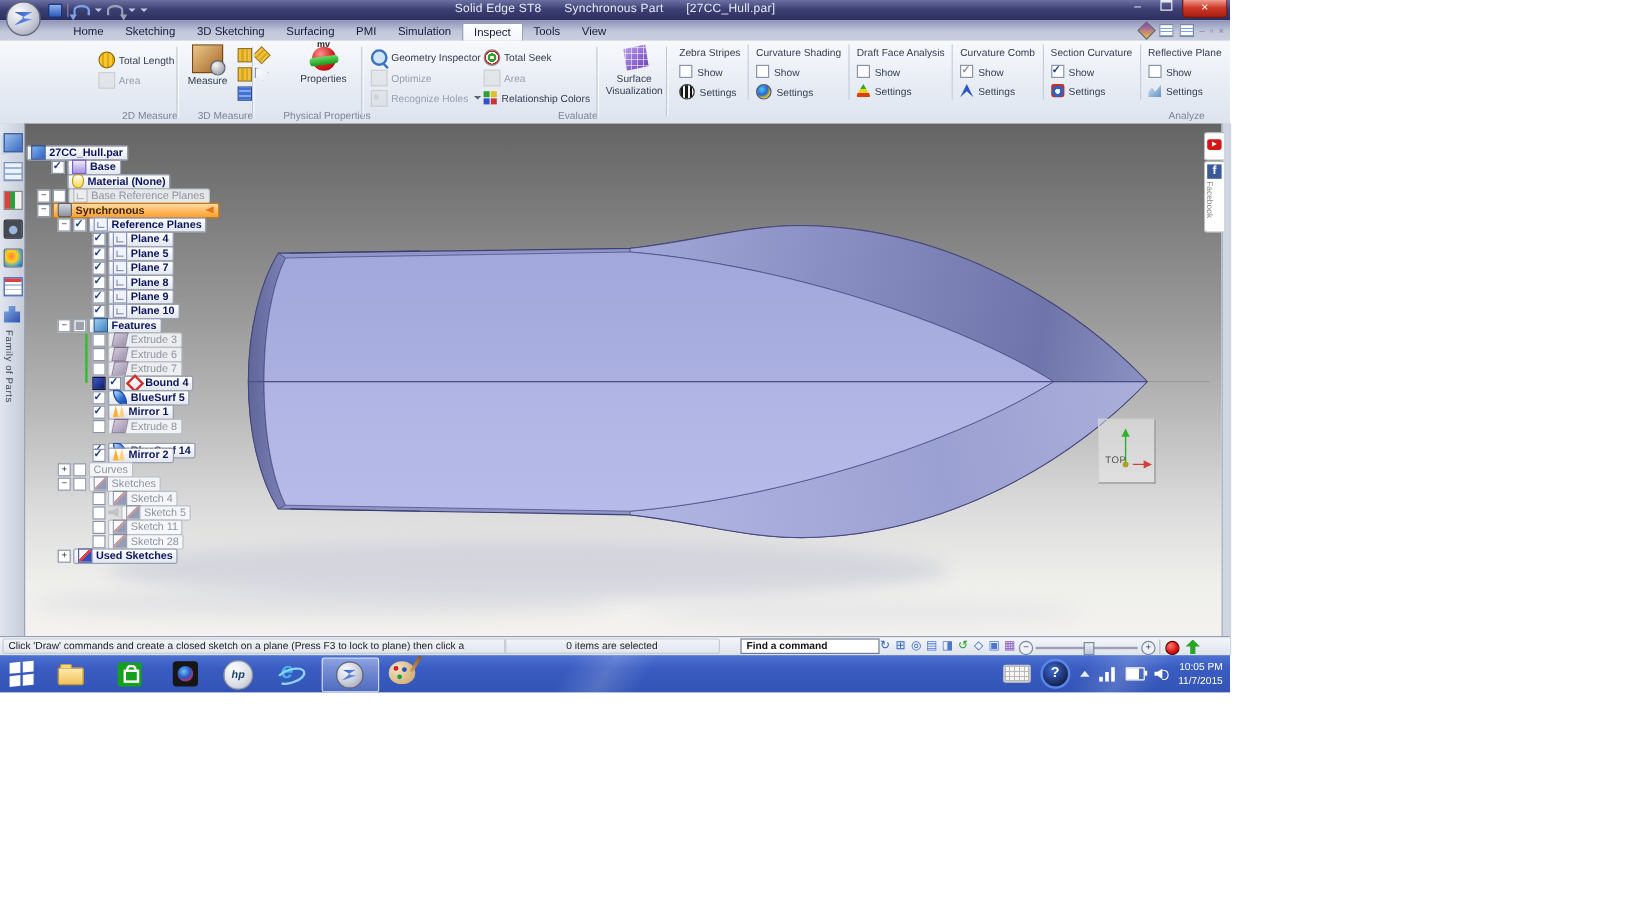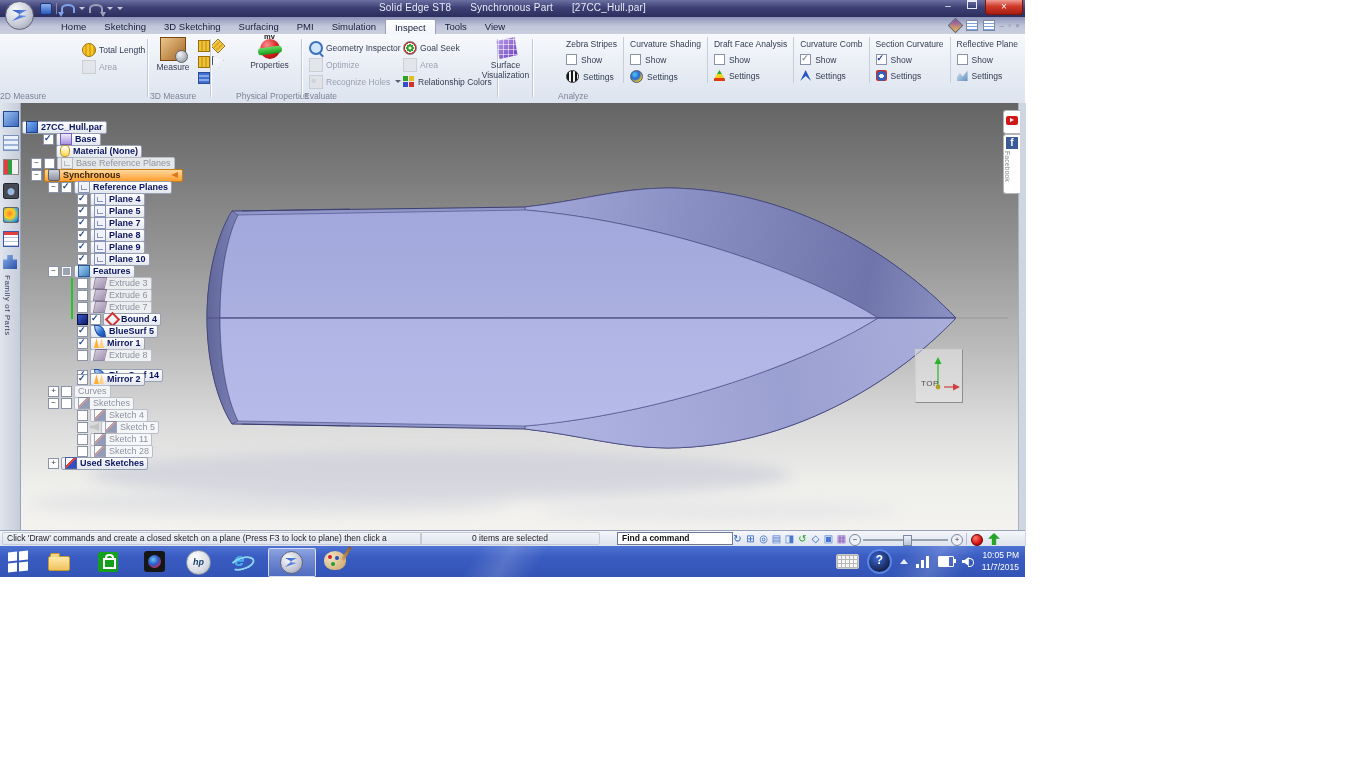--- a/index.html
+++ b/index.html
@@ -39,26 +39,26 @@
   .tri1{width:9px;height:9px;transform:rotate(45deg);background:linear-gradient(135deg,#8040c0,#f0c040);border:1px solid #666;}
   .tri2{width:10px;height:9px;background:#fff;border:1px solid #7a88a8;
     background-image:repeating-linear-gradient(0deg,#7ea2e0 0 1px,transparent 1px 3px);}
   .trgray{font-size:8px;color:#7e849a;letter-spacing:1px;}
 
   
   .ribbon{position:absolute;left:0;top:34px;width:1025px;height:69px;
     background:linear-gradient(#f7f9fc,#e7ecf4 55%,#dde4ef);border-bottom:1px solid #aeb8cc;}
   .rgroup{position:absolute;top:0;height:68px;}
   .gsep{position:absolute;right:0;top:5px;bottom:5px;width:1px;background:#bfc8d8;box-shadow:1px 0 0 #ffffff;}
-  .glabel{position:absolute;bottom:1px;left:0;right:0;text-align:left;font-size:8.5px;color:#7c8398;white-space:nowrap;}
+  .glabel{position:absolute;bottom:1px;left:0;right:0;text-align:right;font-size:8.5px;color:#7c8398;white-space:nowrap;}
   .g-2d{left:0;width:148px;}
   .g-3d{left:150px;width:61px;}
   .g-phys{left:236px;width:66px;}
   .g-eval{left:304px;width:194px;}
-  .g-surf{left:477px;width:56px;}
+  .g-surf{left:500px;width:56px;}
   .g-analyze{left:558px;width:446px;}
   .bigrow{display:flex;gap:2px;padding:3px 2px 0 3px;}
   .rbig{width:40px;text-align:center;font-size:8.5px;color:#333c52;line-height:1.15;}
   .rbig.wide{width:56px;}
   .rbig.grayed{color:#9aa0b0;}
   .rbig.grayed .bicon{opacity:.45;filter:grayscale(.7);}
   .bicon{width:24px;height:22px;margin:0 auto 2px auto;position:relative;}
   .bicon-smart-measure{background:repeating-linear-gradient(90deg,#f5c832 0 3px,#e2a90e 3px 6px);border:1px solid #9a7008;}
   .bicon-smart-measure::after{content:"";position:absolute;left:8px;top:2px;border-left:6px solid #e03010;border-top:8px solid transparent;border-bottom:8px solid transparent;transform:rotate(18deg);}
   .bicon-distance{background:repeating-linear-gradient(90deg,#dde1e8 0 3px,#bcc2cc 3px 6px);border:1px solid #9aa2ae;}
@@ -355,21 +355,21 @@
           </div>
           <div class="rsmall grayed">
             <span class="sicon sicon-recognize-holes"></span>
             <span>Recognize Holes</span>
             <span class="dd"></span>
           </div>
         </div>
       <div class="evalcol c2">
           <div class="rsmall">
             <span class="sicon sicon-goal-seek"></span>
-            <span>Goal Seek</span>
+            <span>Total Seek</span>
           </div>
           <div class="rsmall grayed">
             <span class="sicon sicon-area-eval"></span>
             <span>Area</span>
           </div>
           <div class="rsmall">
             <span class="sicon sicon-relationship-colors"></span>
             <span>Relationship Colors</span>
           </div>
         </div>

